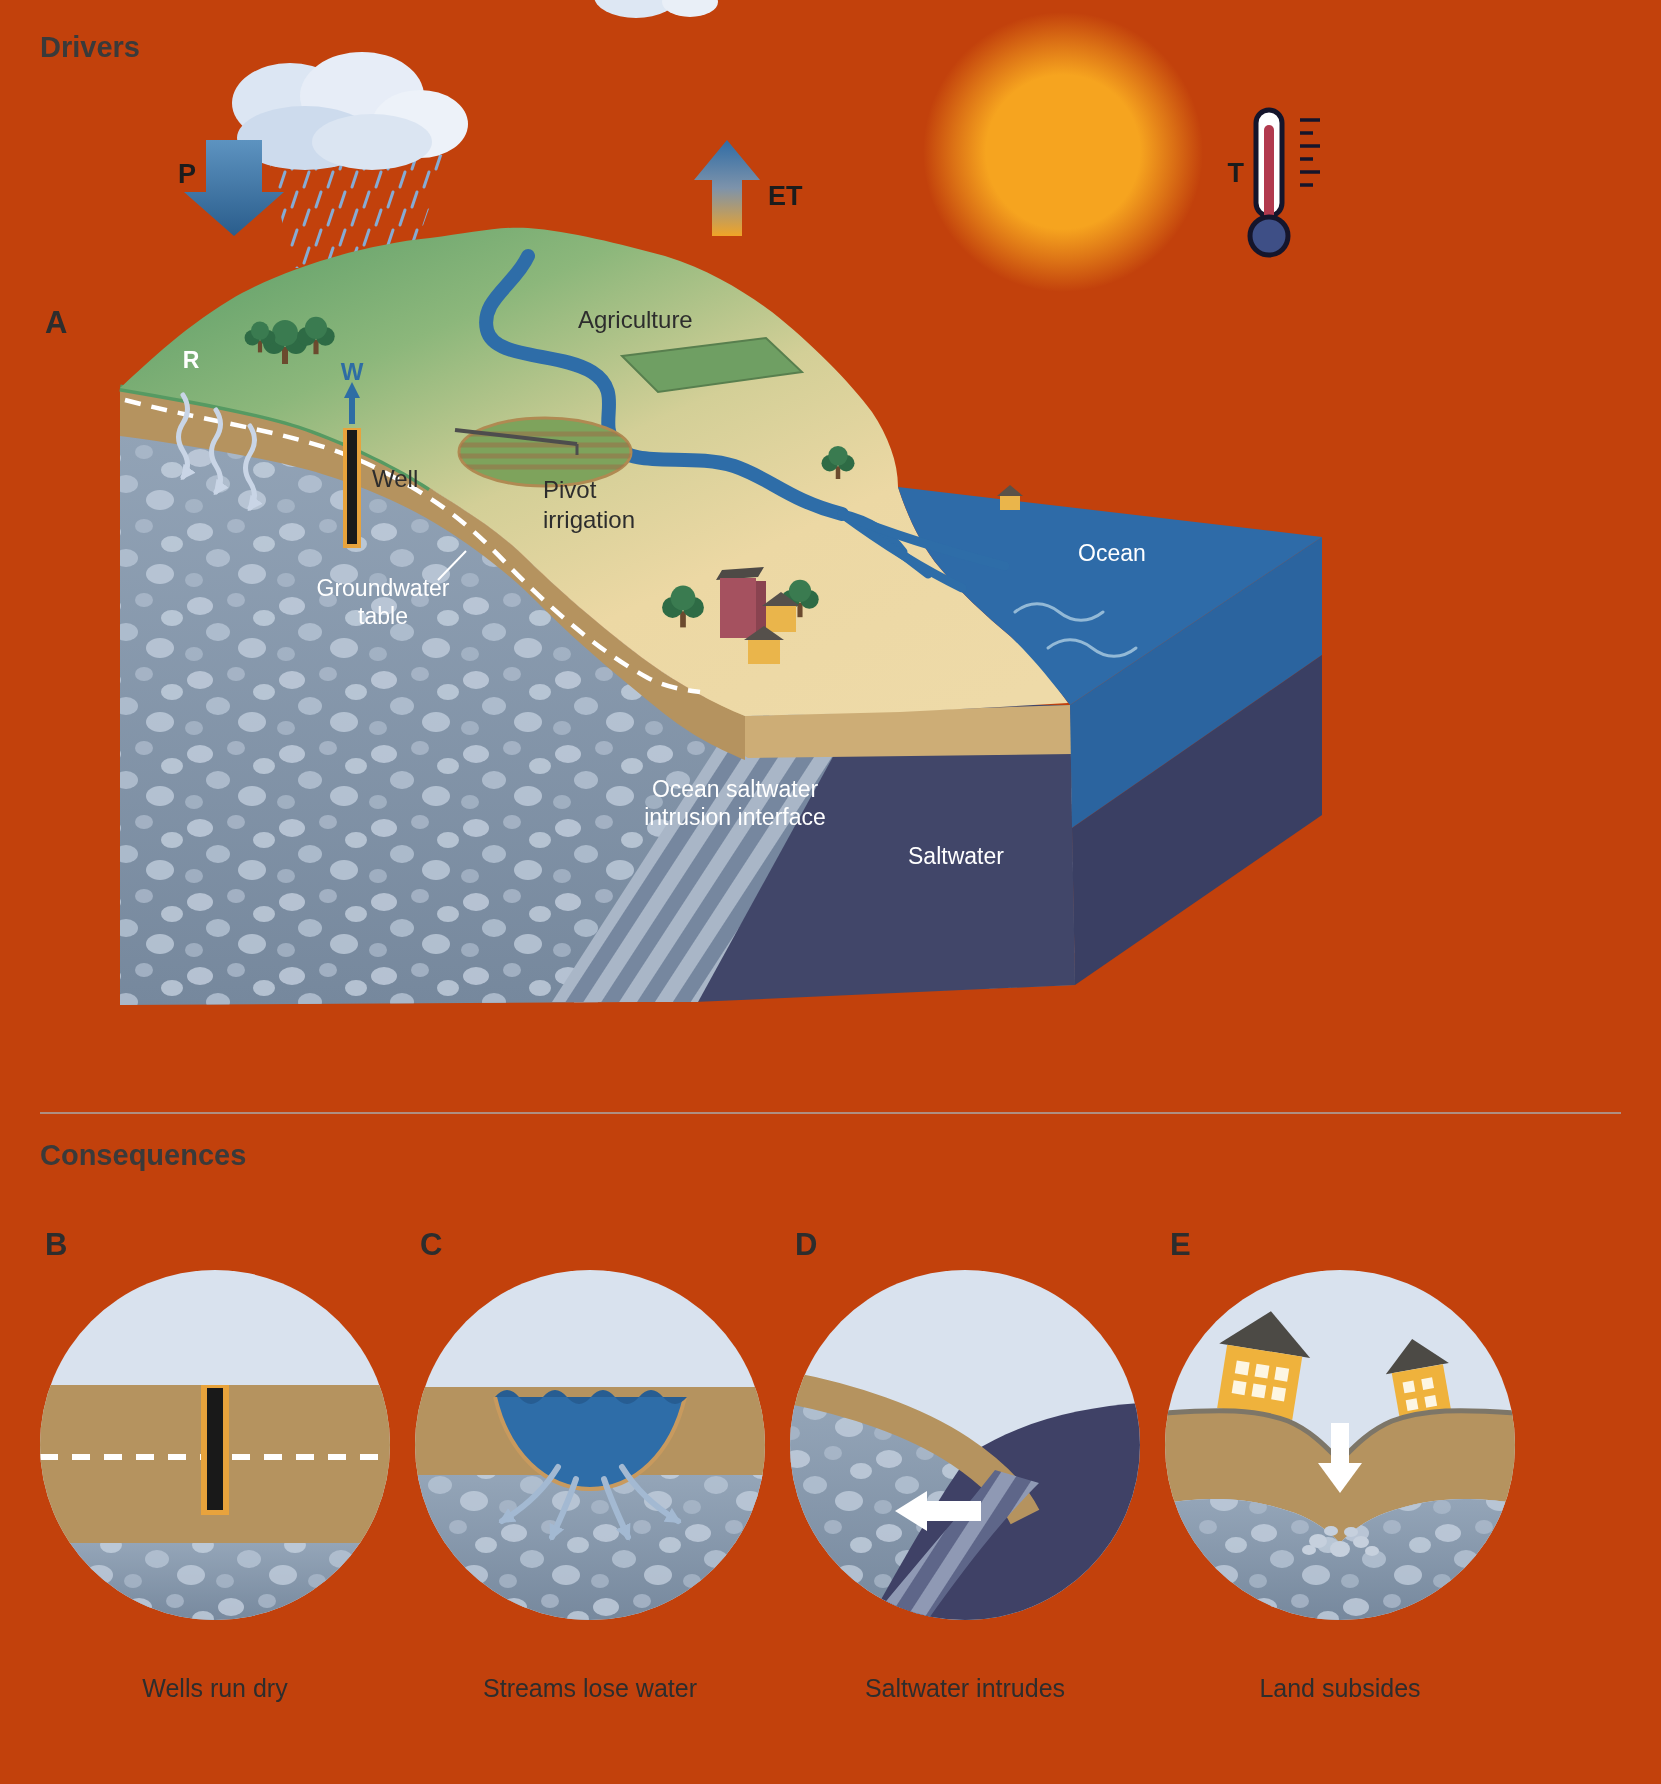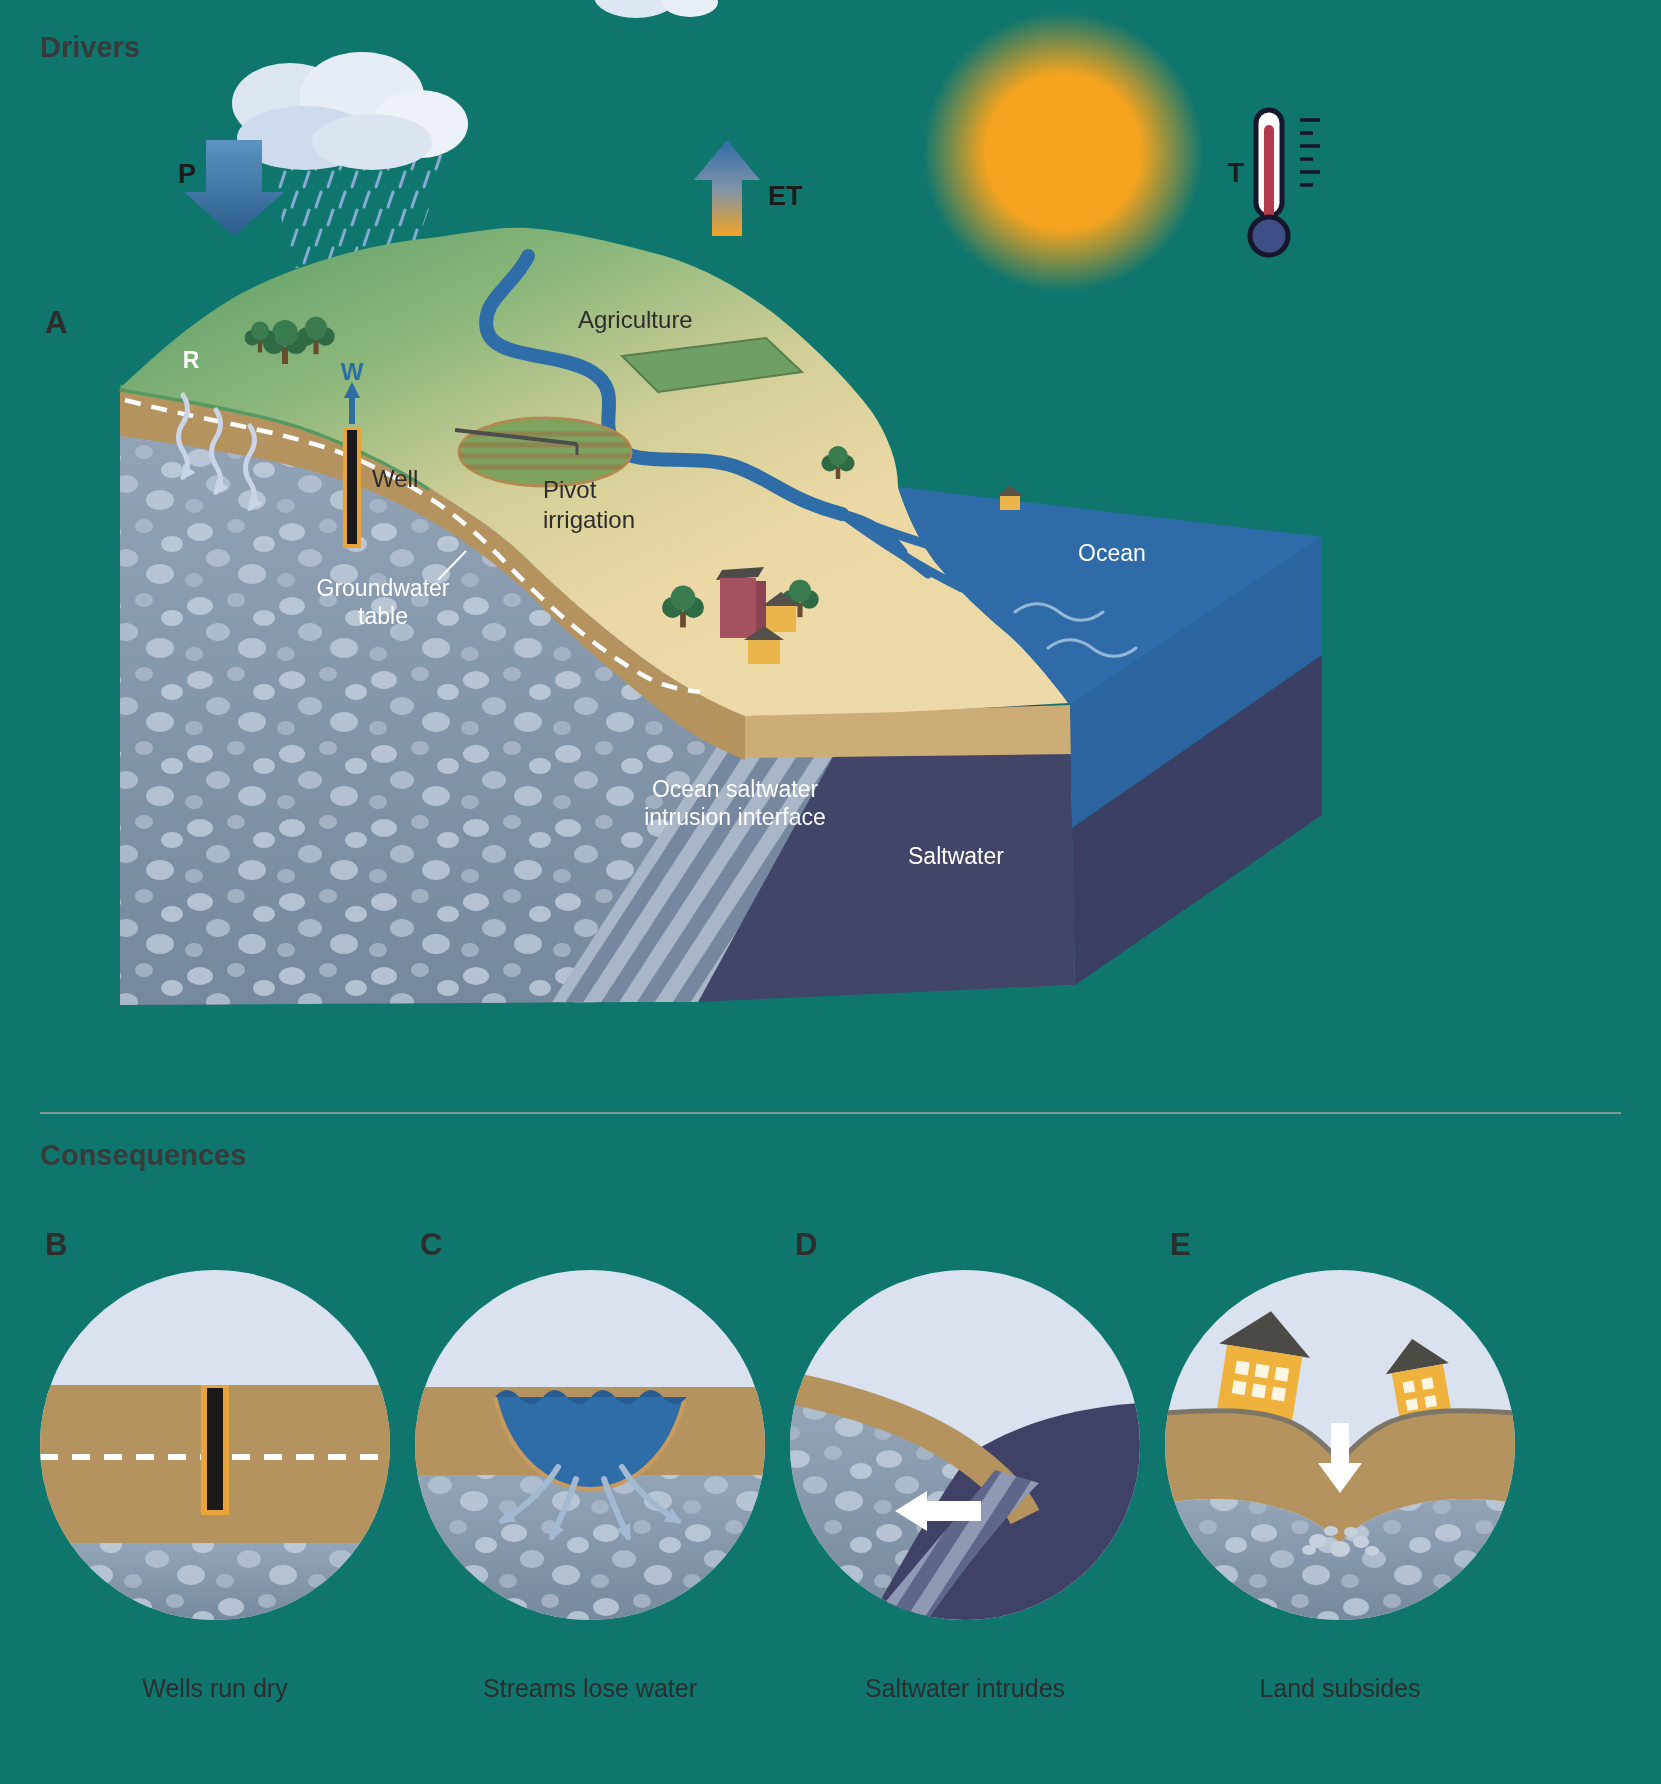--- a/index.html
+++ b/index.html
@@ -1,16 +1,16 @@
 <!DOCTYPE html>
 <html><head>
 <meta charset="utf-8">
 <style>
   html,body{margin:0;padding:0;background:#ffffff;}
-  .page{position:relative;width:1661px;height:1784px;background:#0f766e;overflow:hidden;
+  .page{position:relative;width:1661px;height:1784px;background:#c2410c;overflow:hidden;
         font-family:"Liberation Sans","DejaVu Sans",sans-serif;}
   svg{display:block;}
   text{font-family:"Liberation Sans","DejaVu Sans",sans-serif;}
   .title{font-size:29px;font-weight:bold;fill:#3a3a3a;}
   .letter{font-size:31px;font-weight:bold;fill:#2d2d2d;}
   .lbl{font-size:24px;fill:#2d2d2d;}
   .lblw{font-size:23px;fill:#ffffff;}
   .caption{font-size:25px;fill:#2d2d2d;}
   .big{font-size:27px;font-weight:bold;fill:#1c1c1c;}
 </style>

